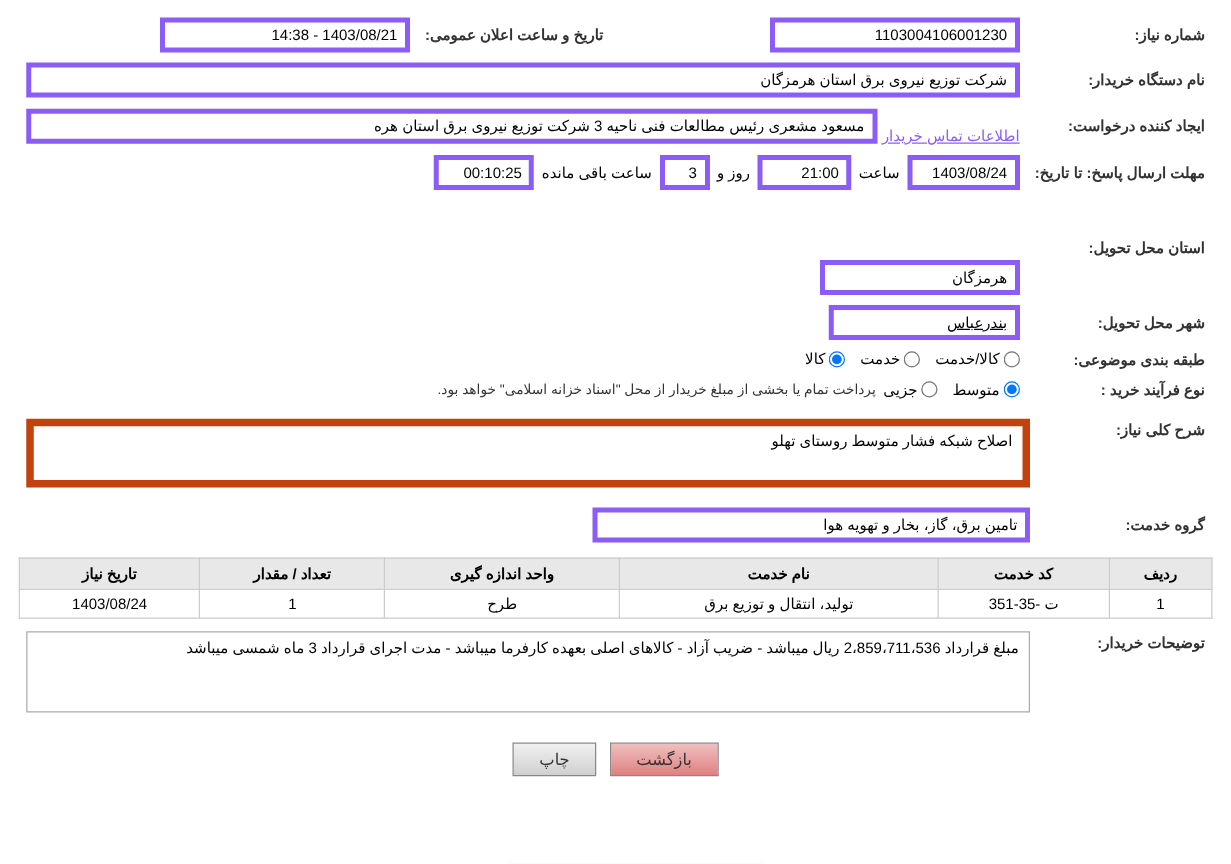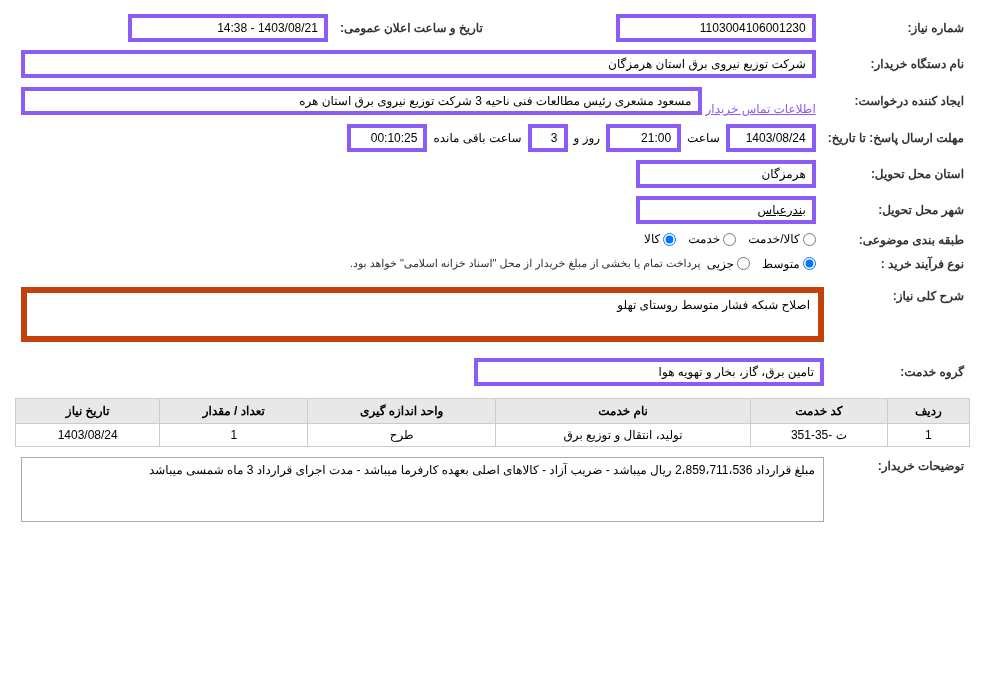--- a/index.html
+++ b/index.html
@@ -204,28 +204,28 @@
             <div class="input-box" style="width:40px;">3</div>
             <span>ساعت باقی مانده</span>
             <div class="input-box" style="width:80px;">00:10:25</div>
           </div>
         </td>
       </tr>
 
       <tr>
         <td class="label-cell">استان محل تحویل:</td>
         <td class="value-cell" colspan="3">
-          <div class="input-box" style="width:180px;">هرمزگان</div>
+          <div class="input-box" style="width:160px;margin-top:48px;">هرمزگان</div>
         </td>
       </tr>
 
       <tr>
         <td class="label-cell">شهر محل تحویل:</td>
         <td class="value-cell" colspan="3">
-          <div class="input-box" style="width:180px;text-decoration:underline;">بندرعباس</div>
+          <div class="input-box" style="width:153px;text-decoration:underline;">بندرعباس</div>
         </td>
       </tr>
 
       <tr>
         <td class="label-cell">طبقه بندی موضوعی:</td>
         <td class="value-cell" colspan="3">
           <div class="radio-group">
             <div class="radio-item">
               <input type="radio" name="category" value="kala_khedmat" style="">
               <span>کالا/خدمت</span>
@@ -313,14 +313,18 @@
       <tbody>
           <tr>
         <td class="label-cell" style="vertical-align:top; padding-top:6px;">توضیحات خریدار:</td>
         <td>
           <div class="notes-box">مبلغ قرارداد 2،859،711،536 ریال میباشد - ضریب آزاد - کالاهای اصلی بعهده کارفرما میباشد - مدت اجرای قرارداد 3 ماه شمسی میباشد</div>
         </td>
       </tr>
     </tbody>
       </table>
 
+    <div class="button-bar">
+      <button class="btn btn-back">بازگشت</button>
+      <button class="btn btn-print">چاپ</button>
+    </div>
   </div>
 </div>
 
 </body></html>

